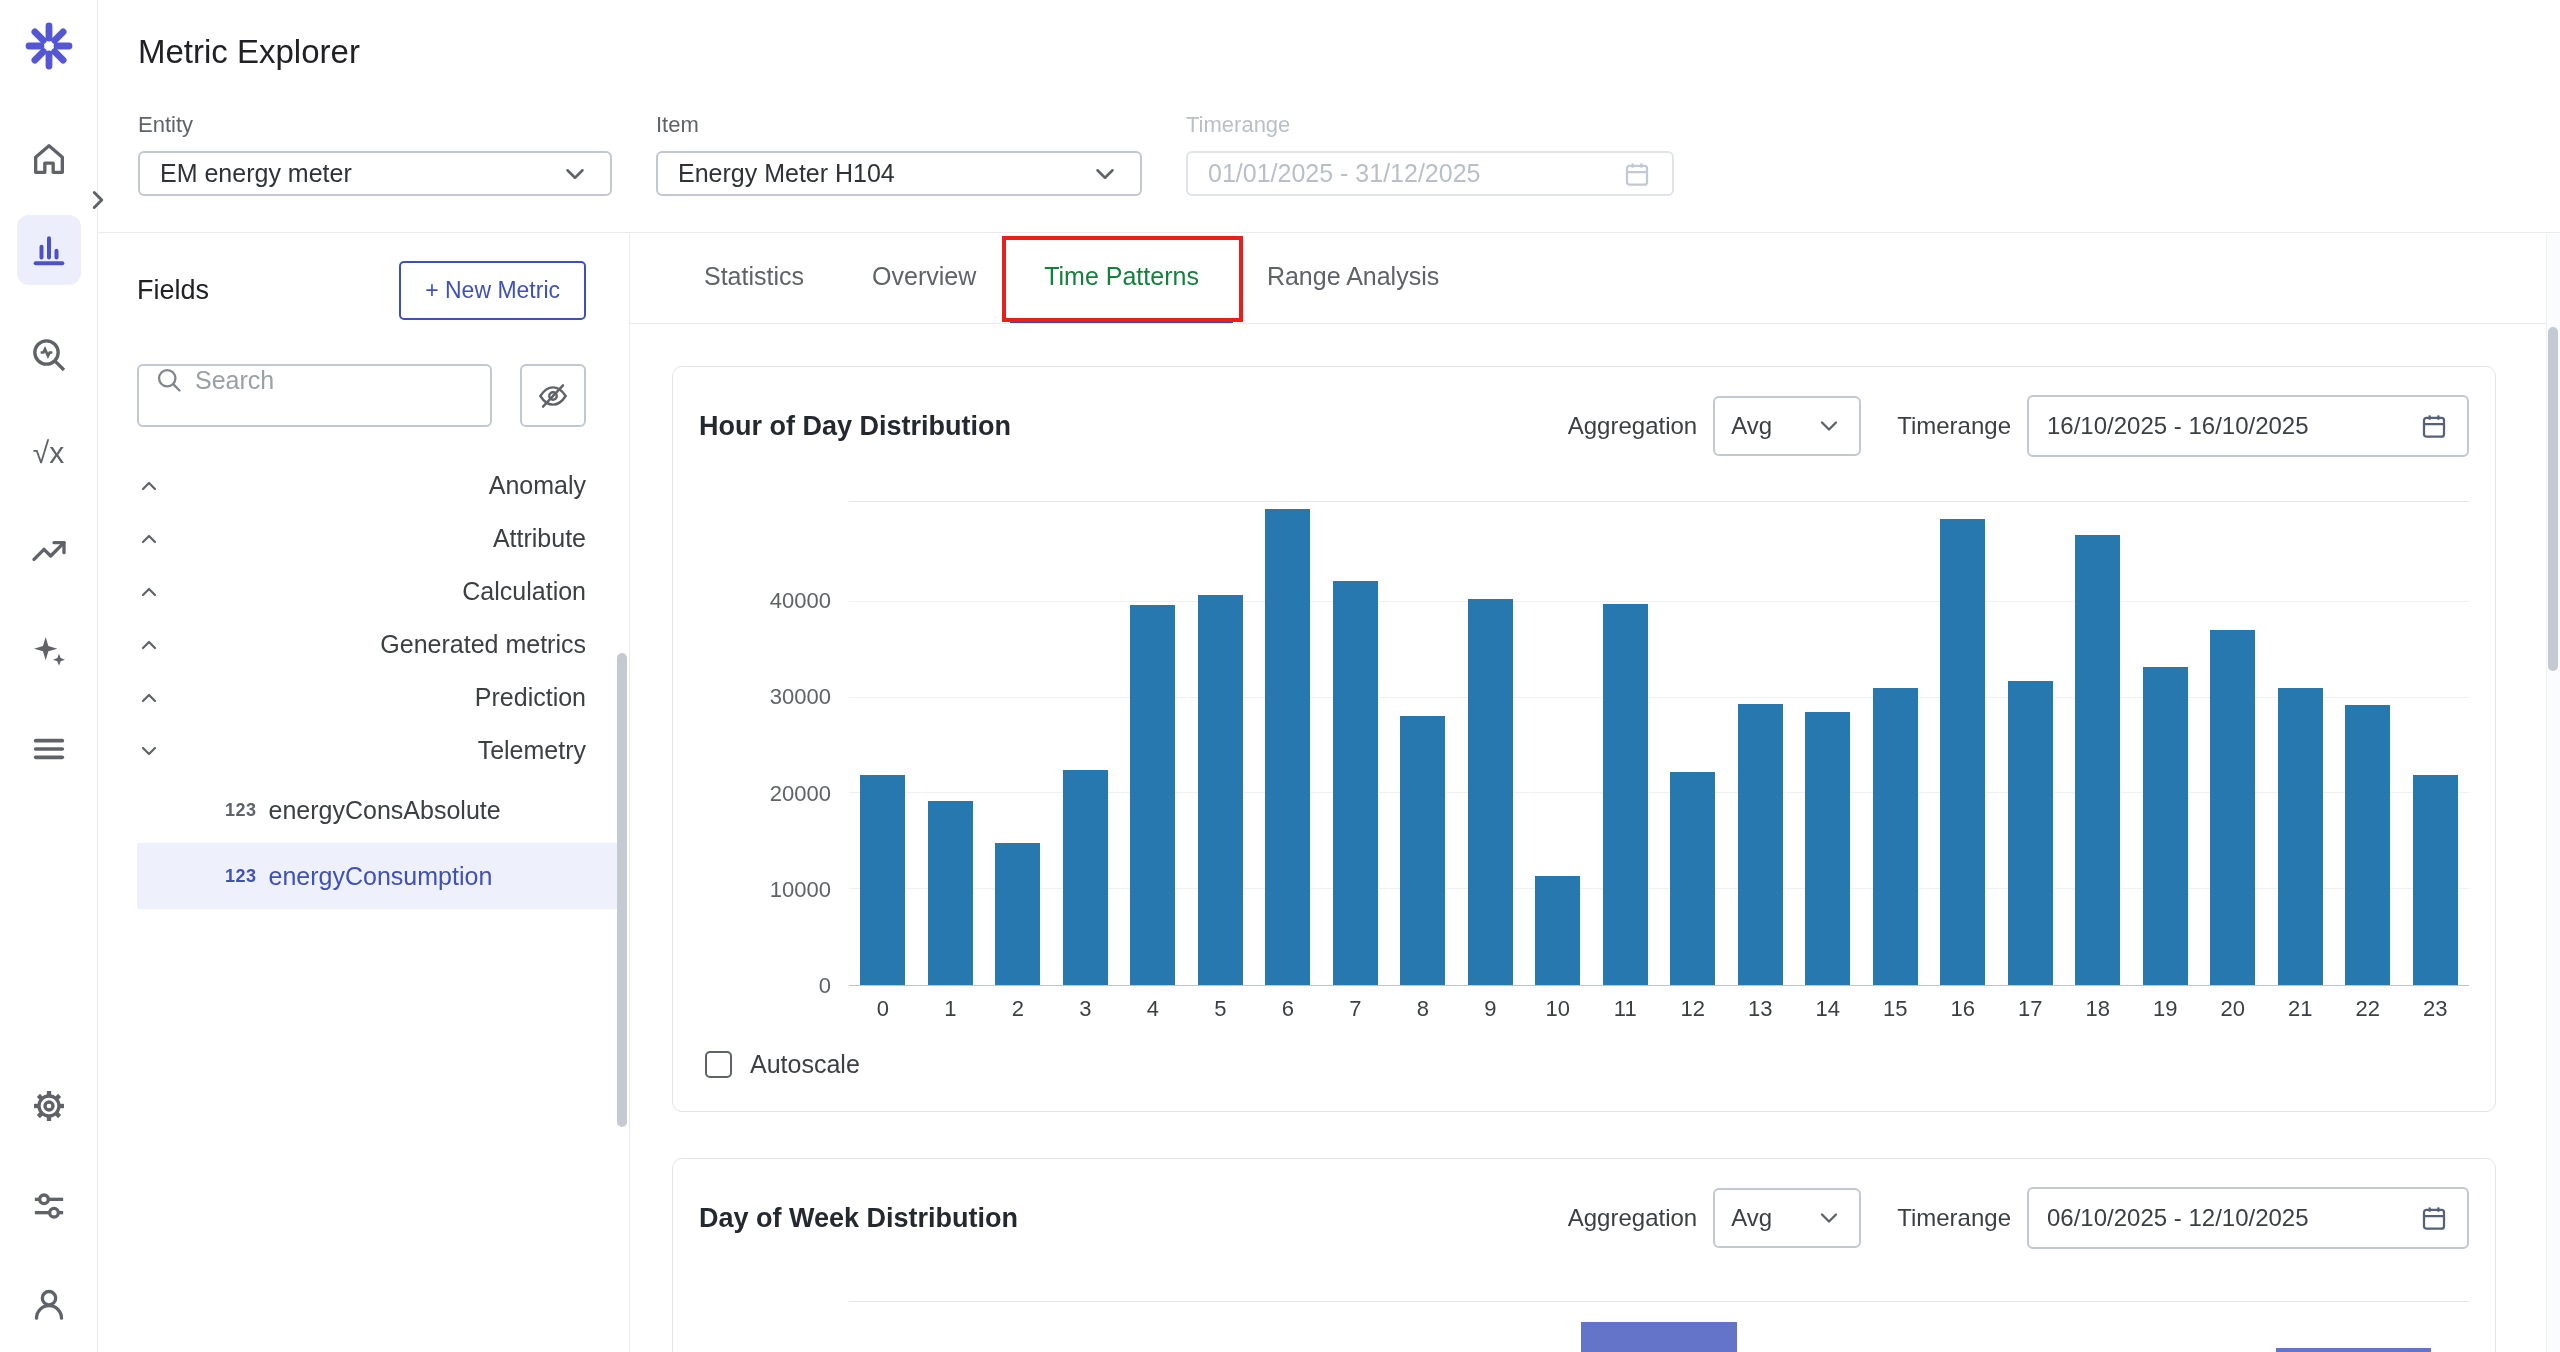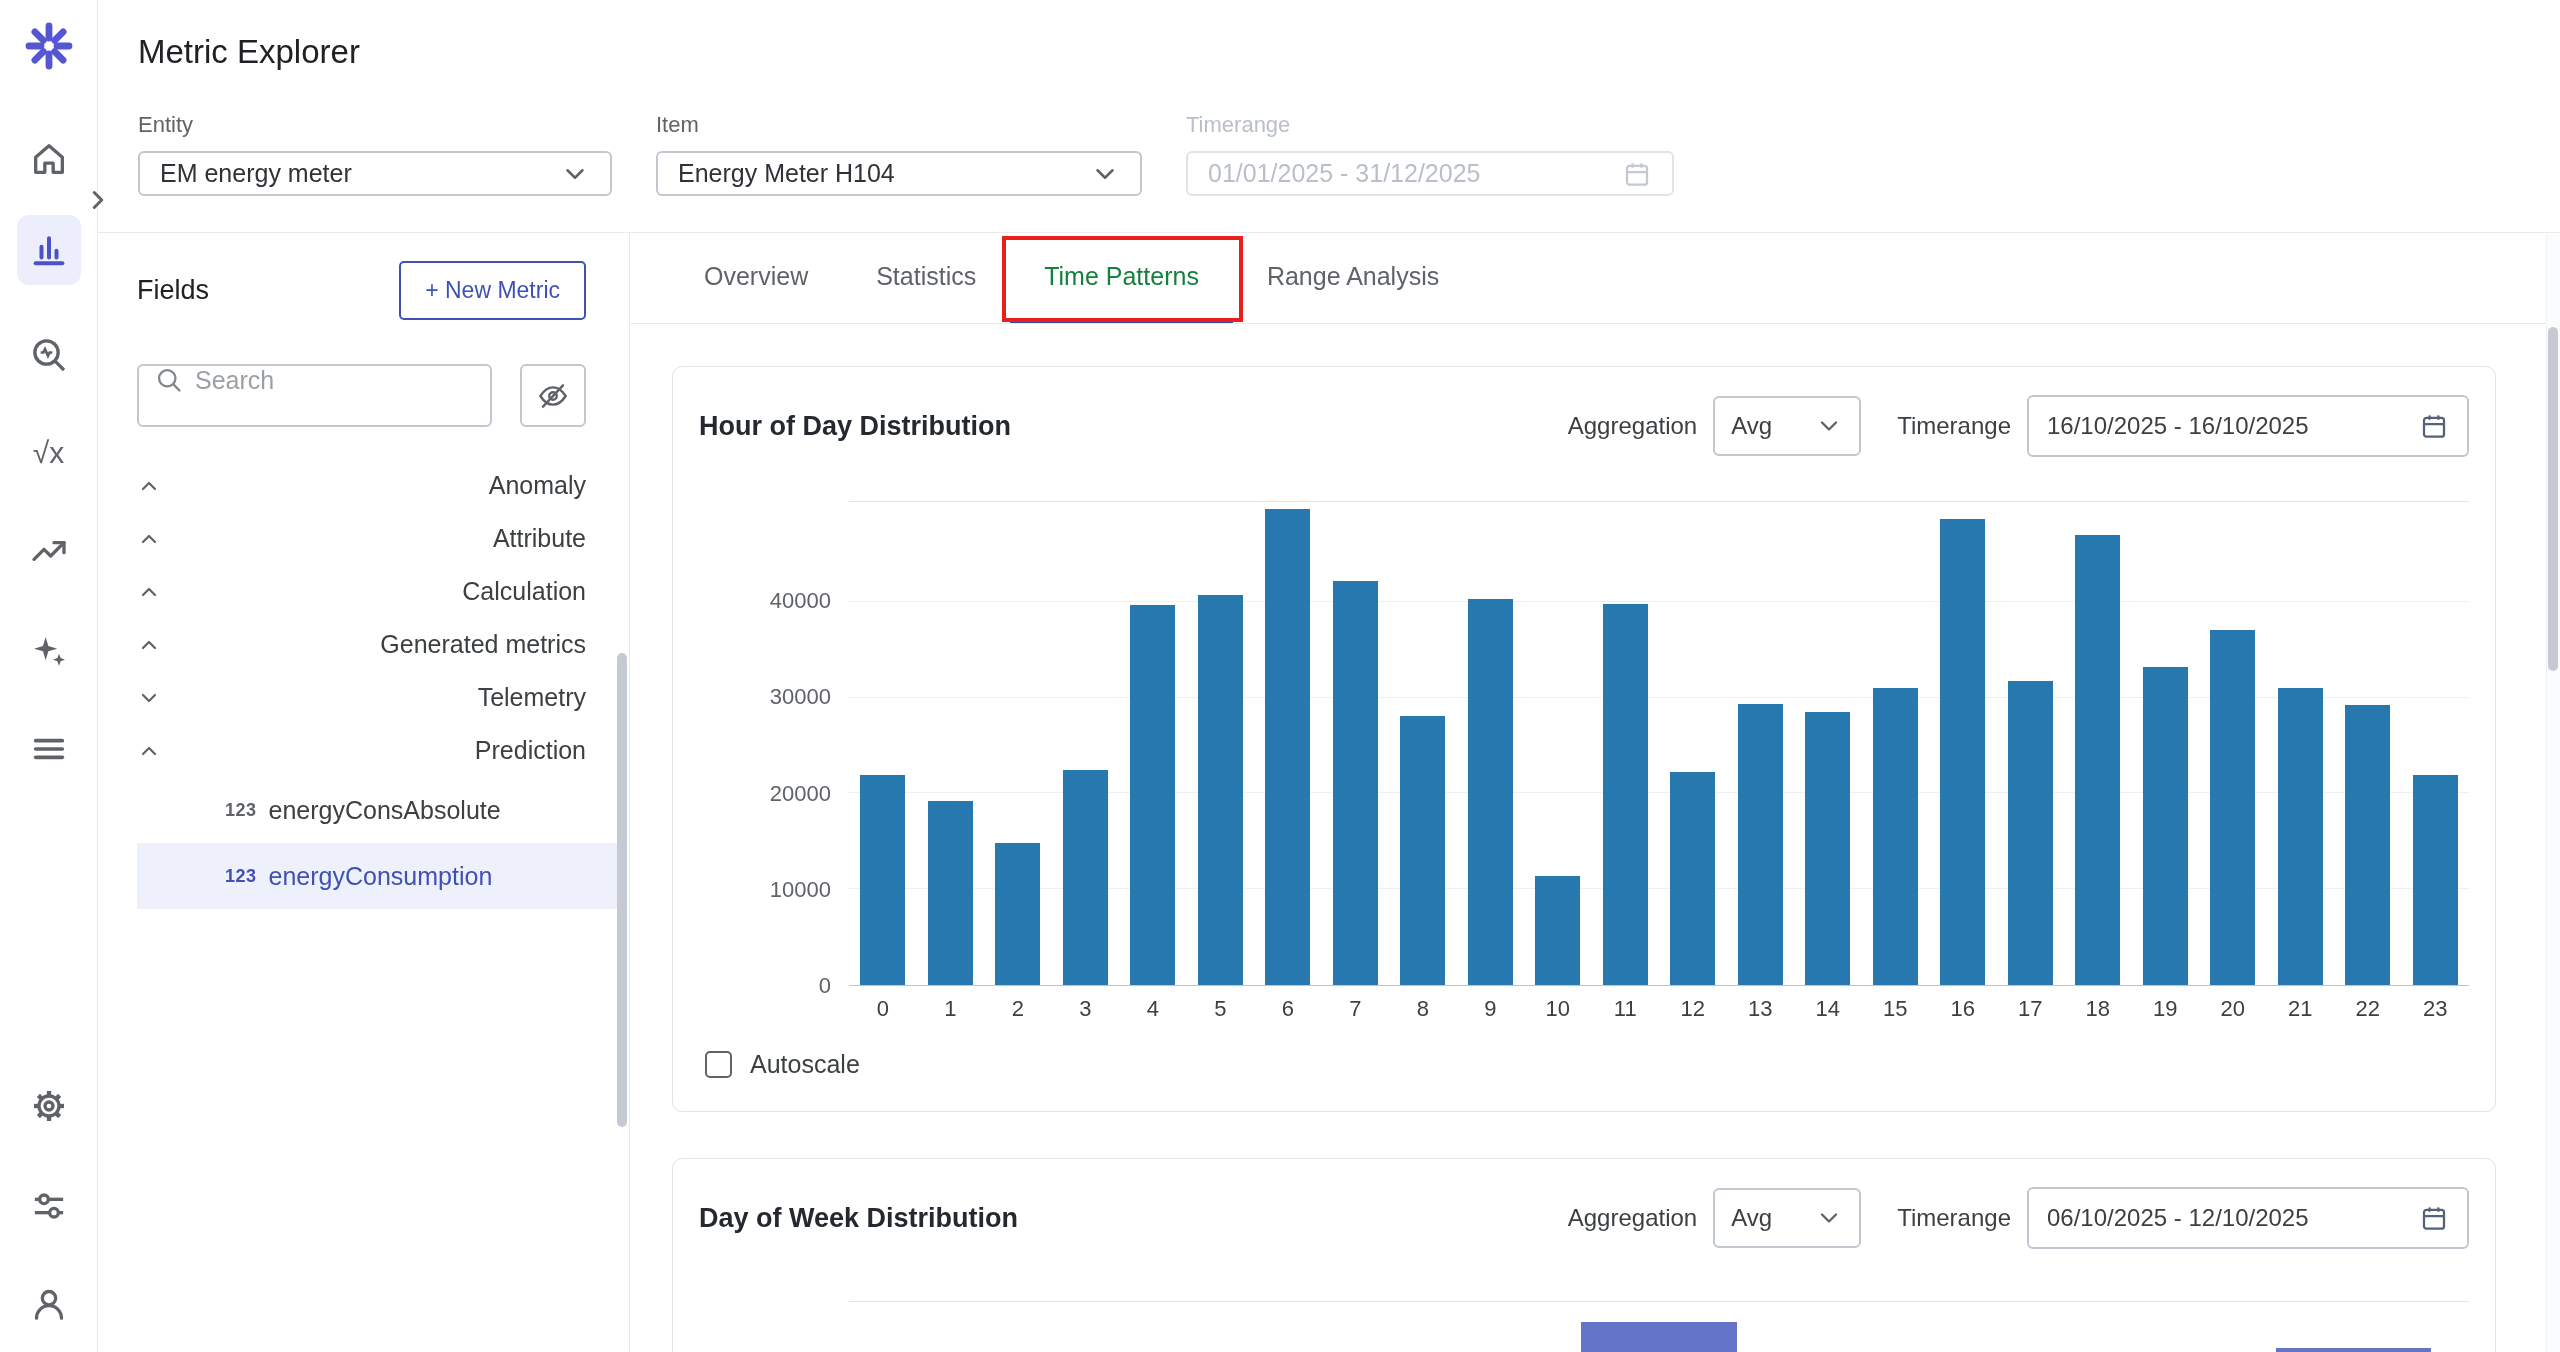--- a/index.html
+++ b/index.html
@@ -303,52 +303,52 @@
             <span class="g-label">Calculation</span>
           </div>
           <div class="tree-group">
             <svg viewBox="0 0 24 24" fill="none" stroke="currentColor" stroke-width="2.2" stroke-linecap="round" stroke-linejoin="round">
                 <polyline points="6 15 12 9 18 15"></polyline>
               </svg>
             <span class="g-label">Generated metrics</span>
           </div>
           <div class="tree-group">
             <svg viewBox="0 0 24 24" fill="none" stroke="currentColor" stroke-width="2.2" stroke-linecap="round" stroke-linejoin="round">
-                <polyline points="6 9 12 15 18 9"></polyline>
-              </svg>
-            <span class="g-label">Telemetry</span>
+                <polyline points="6 15 12 9 18 15"></polyline>
+              </svg>
+            <span class="g-label">Prediction</span>
           </div>
           <div class="tree-group">
             <svg viewBox="0 0 24 24" fill="none" stroke="currentColor" stroke-width="2.2" stroke-linecap="round" stroke-linejoin="round">
-                <polyline points="6 15 12 9 18 15"></polyline>
-              </svg>
-            <span class="g-label">Prediction</span>
+                <polyline points="6 9 12 15 18 9"></polyline>
+              </svg>
+            <span class="g-label">Telemetry</span>
           </div>
 
           <div class="tree-child">
             <span class="num-badge">123</span>
             <span class="c-label">energyConsAbsolute</span>
           </div>
           <div class="tree-child selected">
             <span class="num-badge">123</span>
             <span class="c-label">energyConsumption</span>
           </div>
         </div>
 
         <div class="panel-scroll-thumb"></div>
       </div>
 
       <div class="main-content">
 
         <div class="tabs-row">
           <div class="tab">
+              <span>Statistics</span>
+            </div>
+          <div class="tab">
               <span>Overview</span>
-            </div>
-          <div class="tab">
-              <span>Statistics</span>
             </div>
           <div class="tab active">
             <span>Time Patterns</span>
             <div class="annotation-box"></div>
           </div>
           <div class="tab">
               <span>Range Analysis</span>
             </div>
         </div>
 

